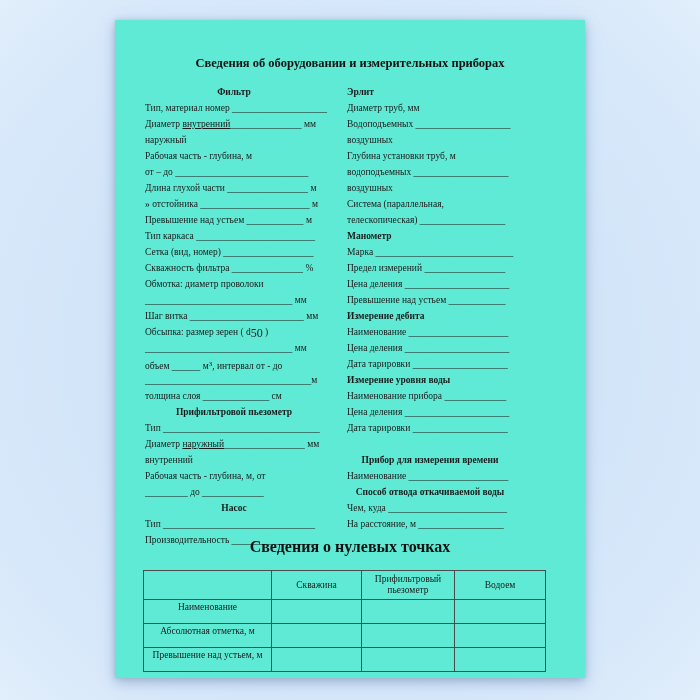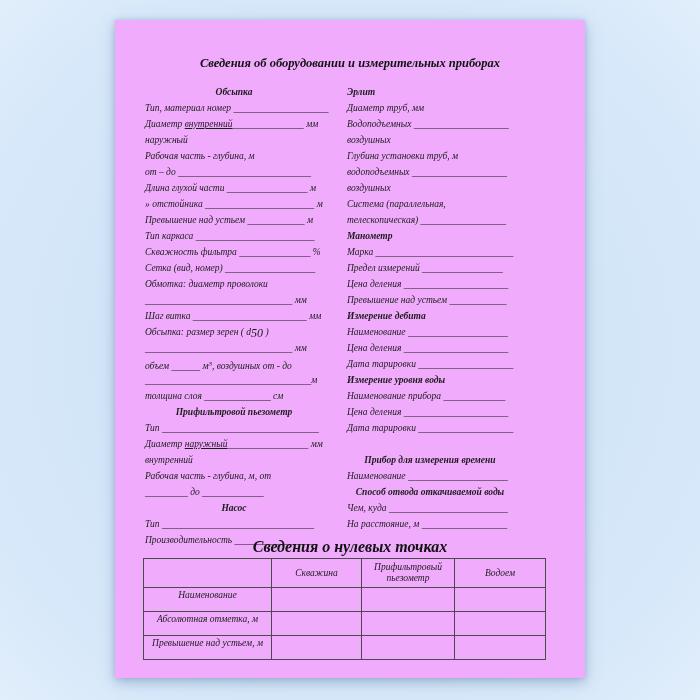--- a/index.html
+++ b/index.html
@@ -4,80 +4,79 @@
 <style>
   html,body{margin:0;padding:0;}
   body{
     width:700px;height:700px;overflow:hidden;
     font-family:"Liberation Serif","DejaVu Serif",serif;
     background:radial-gradient(ellipse 90% 90% at 50% 50%, #cfe3f6 25%, #d7e8fa 62%, #eef6fd 100%);
   }
   .stage{position:relative;width:700px;height:700px;}
   .sheet{
     position:absolute;left:115px;top:20px;width:470px;height:658px;
-    background:#f0abfc;
+    background:#5eead4;
     box-shadow:0 4px 12px rgba(105,135,175,.55), 0 0 4px rgba(125,155,195,.35);
-    font-style:italic;
   }
   .doc-title{
     position:absolute;top:36px;left:0;width:100%;
     text-align:center;font-weight:bold;font-size:12.5px;color:#111;
   }
   .col{position:absolute;top:64px;color:#1b1b1b;}
   .col-left{left:30px;width:178px;}
   .col-right{left:232px;width:166px;}
   .ln{height:16px;line-height:16px;font-size:9.5px;white-space:nowrap;}
   .hc{font-weight:bold;text-align:center;white-space:normal;}
   .hb{font-weight:bold;}
   .u{text-decoration:underline;}
   sub.small{font-size:12px;vertical-align:-2px;}
   sup.small{font-size:7px;vertical-align:3px;}
   .zero-title{
     position:absolute;top:518px;left:0;width:100%;
     text-align:center;font-weight:bold;font-size:16px;color:#111;
   }
   table.zp{
-    position:absolute;left:28px;top:538px;width:385px;
+    position:absolute;left:28px;top:550px;width:385px;
     border-collapse:collapse;table-layout:fixed;color:#1b1b1b;padding-left:40px;
   }
   table.zp th, table.zp td{
     border:1px solid #4a4a4a;font-size:9.5px;font-weight:normal;
     padding:2px 4px;overflow:hidden;
   }
   table.zp th{height:24px;text-align:center;vertical-align:middle;line-height:1.15;}
   table.zp td{height:19px;text-align:center;vertical-align:top;}
   .c0{width:128px;} .c1{width:90px;} .c2{width:93px;} .c3{width:91px;}
 </style>
 </head>
 <body>
 
 <div class="stage">
   <div class="sheet">
 
     <div class="doc-title">Сведения об оборудовании и измерительных приборах</div>
 
     <div class="col col-left">
-      <div class="ln hc">Обсыпка</div>
+      <div class="ln hc">Фильтр</div>
       <div class="ln">Тип, материал номер ____________________</div>
       <div class="ln"><span>Диаметр </span><span class="u">внутренний</span><span>_______________ мм</span></div>
       <div class="ln">наружный</div>
       <div class="ln">Рабочая часть - глубина, м</div>
       <div class="ln">от – до ____________________________</div>
       <div class="ln">Длина глухой части _________________ м</div>
       <div class="ln">» отстойника _______________________ м</div>
       <div class="ln">Превышение над устьем ____________ м</div>
       <div class="ln">Тип каркаса _________________________</div>
+      <div class="ln">Сетка (вид, номер) ___________________</div>
       <div class="ln">Скважность фильтра _______________ %</div>
-      <div class="ln">Сетка (вид, номер) ___________________</div>
       <div class="ln">Обмотка: диаметр проволоки</div>
       <div class="ln">_______________________________ мм</div>
       <div class="ln">Шаг витка ________________________ мм</div>
       <div class="ln"><span>Обсыпка: размер зерен ( d</span><sub class="small">50</sub><span> )</span></div>
       <div class="ln">_______________________________ мм</div>
-      <div class="ln"><span>объем ______ м</span><sup class="small">3</sup><span>, воздушных от - до</span></div>
+      <div class="ln"><span>объем ______ м</span><sup class="small">3</sup><span>, интервал от - до</span></div>
       <div class="ln">___________________________________м</div>
       <div class="ln">толщина слоя ______________ см</div>
       <div class="ln hc">Прифильтровой пьезометр</div>
       <div class="ln">Тип _________________________________</div>
       <div class="ln"><span>Диаметр </span><span class="u">наружный</span><span>_________________ мм</span></div>
       <div class="ln">внутренний</div>
       <div class="ln">Рабочая часть - глубина, м, от</div>
       <div class="ln">_________ до _____________</div>
       <div class="ln hc">Насос</div>
       <div class="ln">Тип ________________________________</div>

